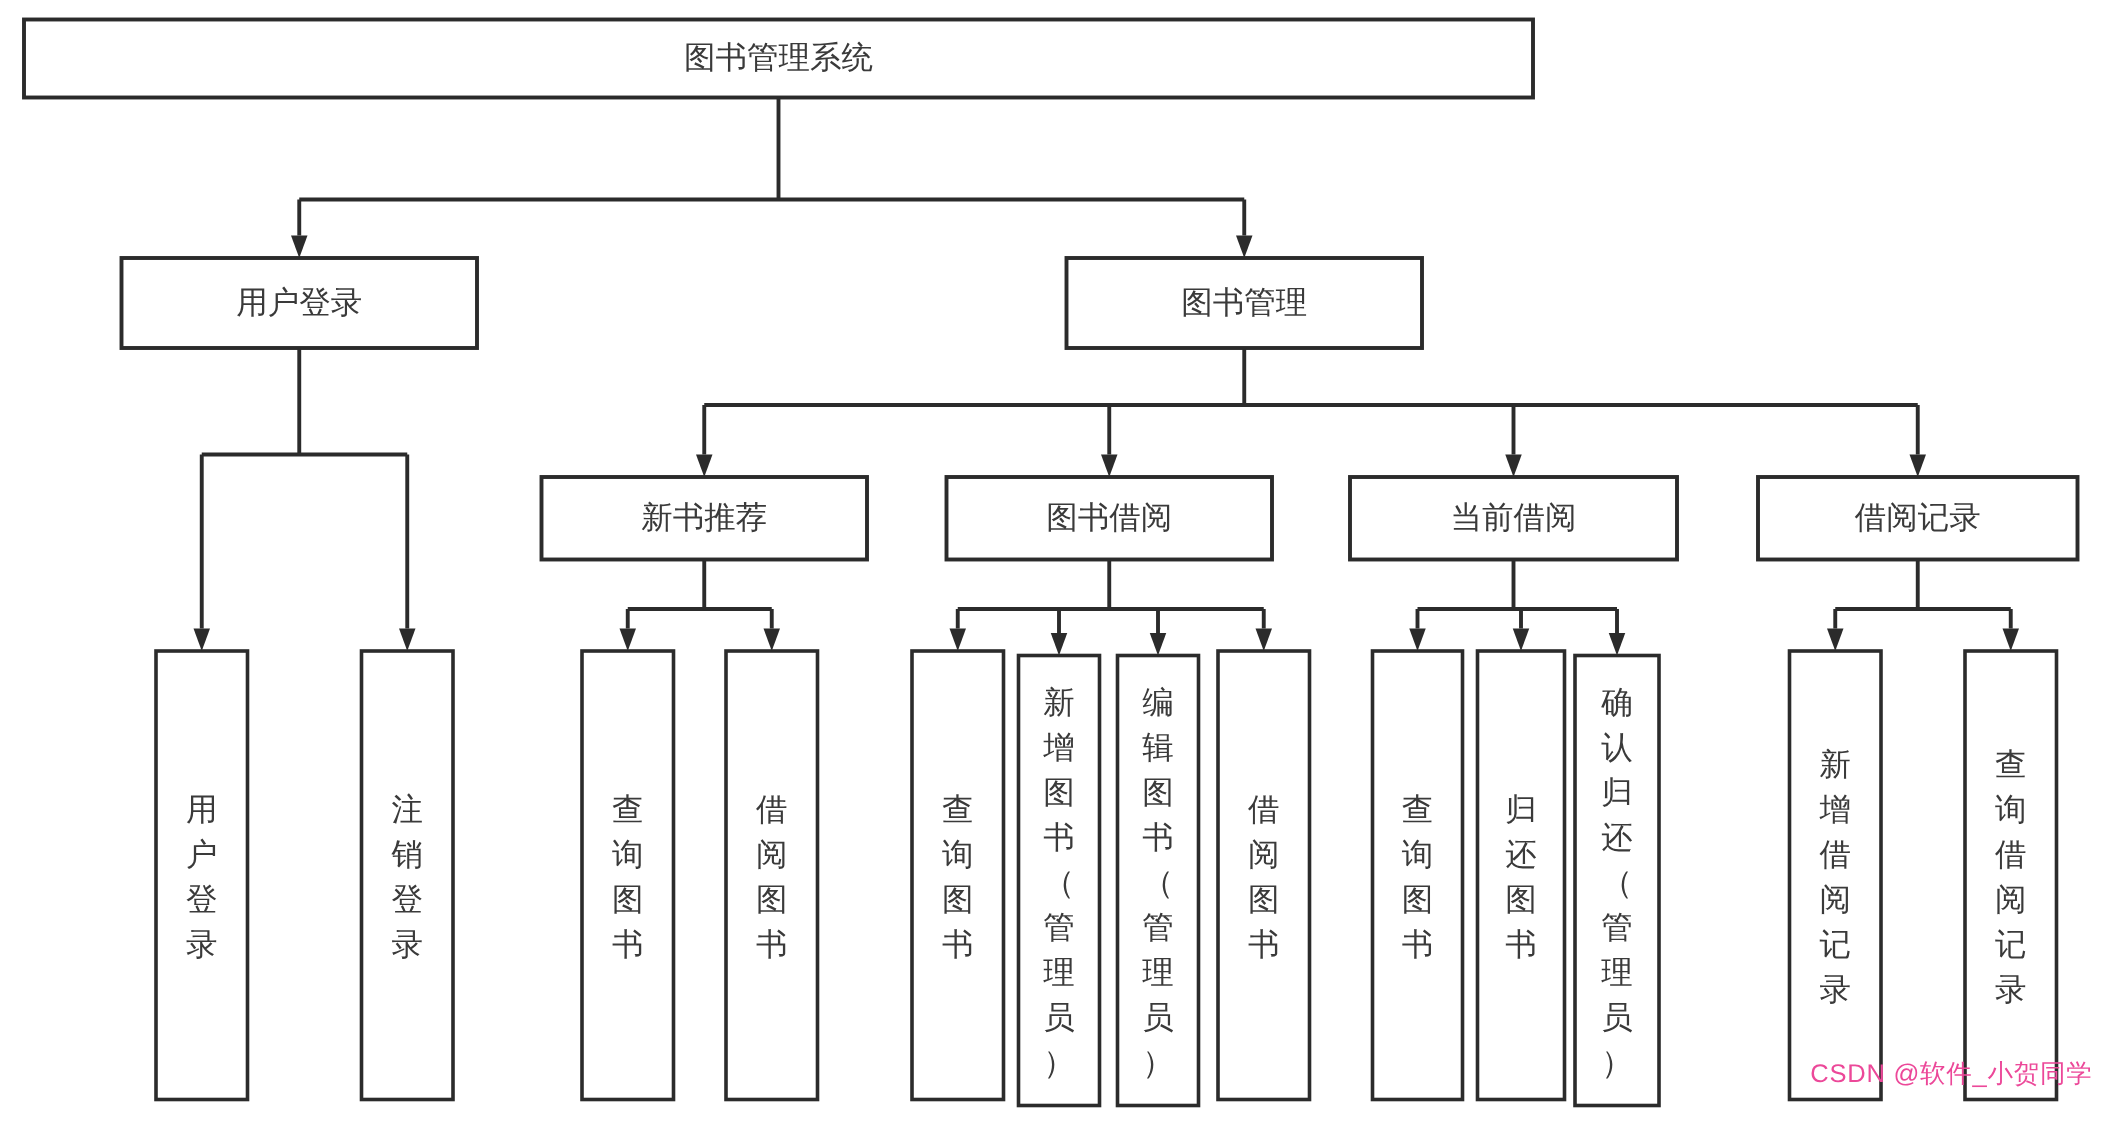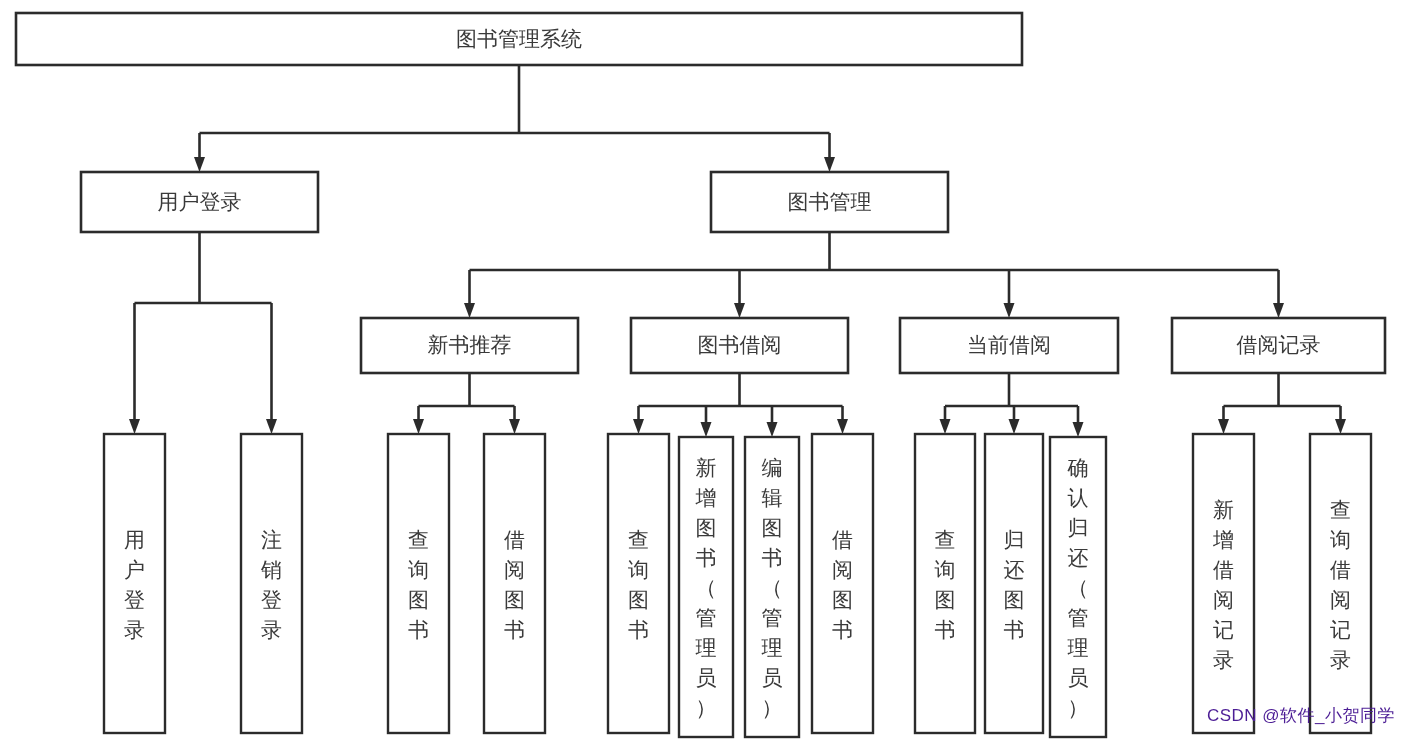--- a/index.html
+++ b/index.html
@@ -57,21 +57,21 @@
     font-size: 21px;
     fill: #3a3a3a;
     text-anchor: middle;
   }
   .watermark-text {
     position: absolute;
     right: 10px;
     bottom: 6px;
     font-family: "Liberation Sans", "DejaVu Sans", sans-serif;
     font-size: 17px;
-    color: #4c1d95;
+    color: #ec4899;
     white-space: nowrap;
     letter-spacing: 0.5px;
     pointer-events: none;
   }
 </style>
 </head>
 <body>
 
 <div id="diagram-root">
   <svg class="diagram-canvas" viewBox="0 0 1405 747">

